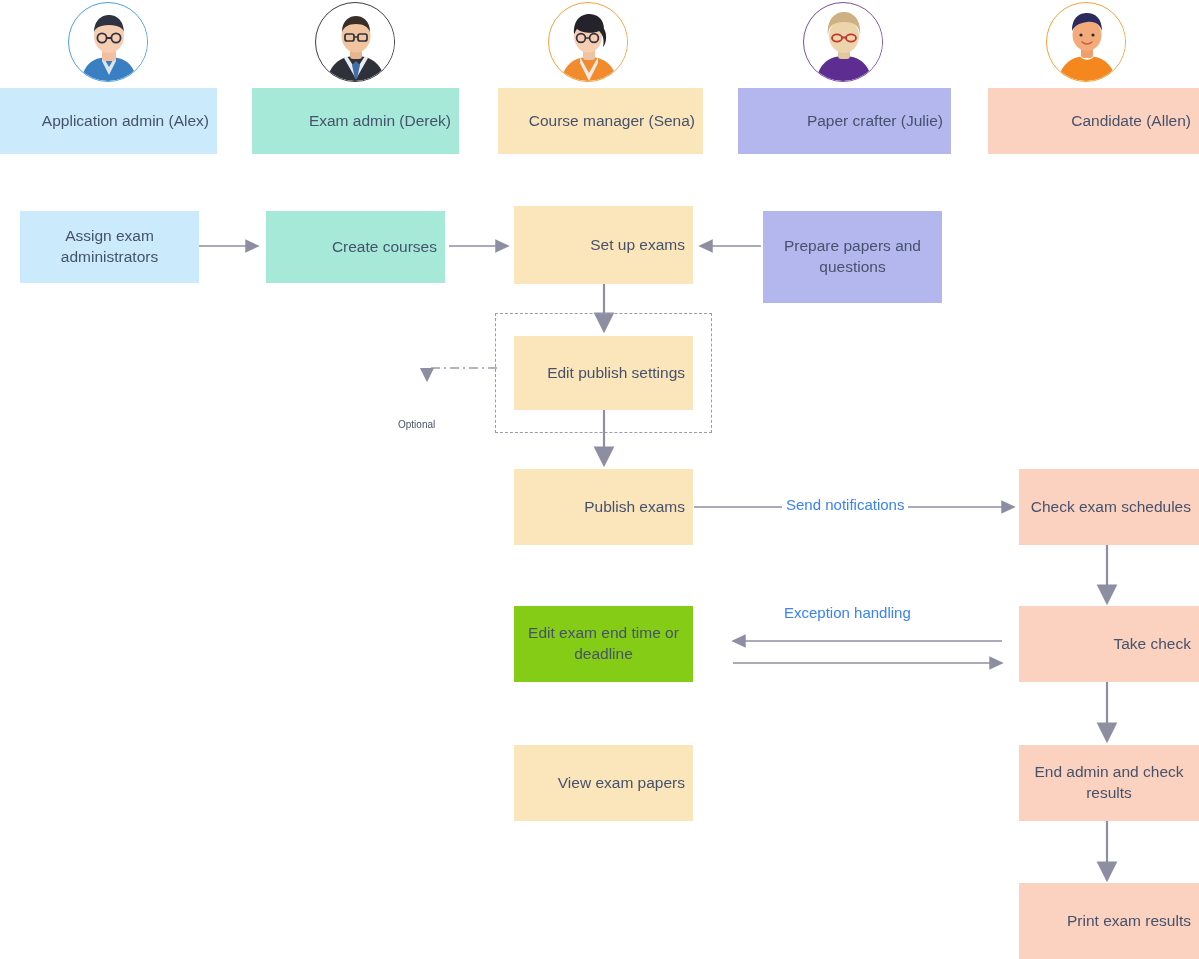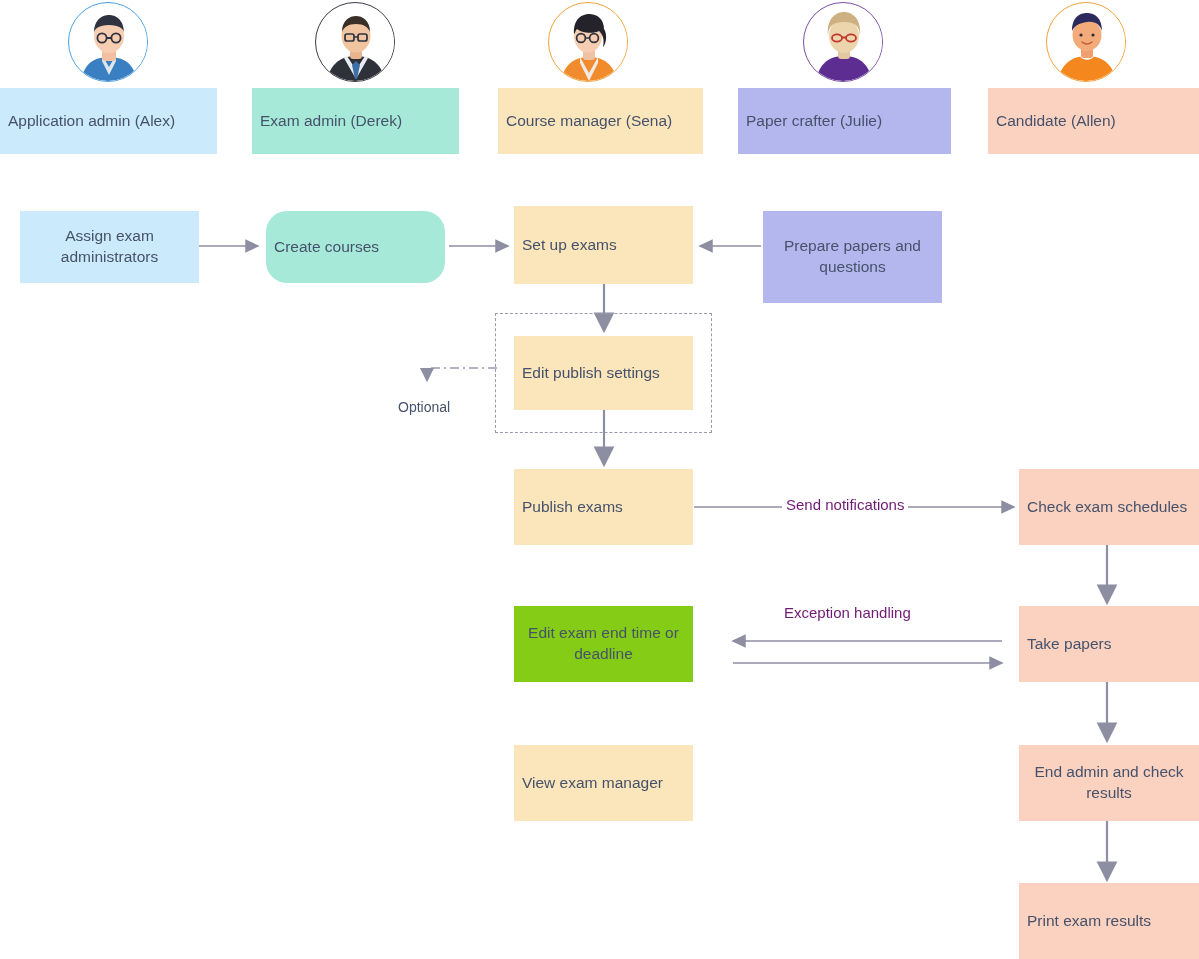--- a/index.html
+++ b/index.html
@@ -15,51 +15,52 @@
     width: 1199px;
     height: 959px;
     background: #ffffff;
     overflow: hidden;
   }
   .node {
     position: absolute;
     box-sizing: border-box;
     display: flex;
     align-items: center;
-    justify-content: flex-start;
+    justify-content: flex-end;
     text-align: center;
     color: #46526b;
     font-size: 15.5px;
     line-height: 1.35;
     padding: 4px 8px;
   }
   .lane-label {
     font-size: 15.5px;
   }
   .avatar {
     position: absolute;
     border-radius: 50%;
     overflow: hidden;
     background: #ffffff;
     box-sizing: border-box;
   }
   .avatar svg { display: block; }
   .edge-label {
     position: absolute;
-    color: #701a75;
+    color: #3b82f6;
     font-size: 15px;
     background: #ffffff;
     padding: 0 4px;
     white-space: nowrap;
   }
   .opt-label {
     position: absolute;
     color: #46526b;
-    font-size: 14px;
+    font-size: 10px;
     white-space: nowrap;
+    margin-top: 20px;
   }
   .dashed-group {
     position: absolute;
     box-sizing: border-box;
     border: 1.3px dashed #9b9bb0;
     border-radius: 1px;
   }
   svg.overlay {
     position: absolute;
     left: 0; top: 0;
@@ -207,21 +208,21 @@
   <div class="node lane-label" style="left:988px; top:88px; width:211px; height:66px; background:#fbd2c0;">
     <span>Candidate (Allen)</span>
   </div>
 
   <div class="dashed-group" style="left:495px; top:313px; width:217px; height:120px;"></div>
 
   <div class="node" style="left:20px; top:211px; width:179px; height:72px; background:#cbeafb;">
     <span>Assign exam administrators</span>
   </div>
 
-  <div class="node" style="left:266px; top:211px; width:179px; height:72px; background:#a6e9d8;border-radius:21px;">
+  <div class="node" style="left:266px; top:211px; width:179px; height:72px; background:#a6e9d8;">
     <span>Create courses</span>
   </div>
 
   <div class="node" style="left:514px; top:206px; width:179px; height:78px; background:#fbe6bc;">
     <span>Set up exams</span>
   </div>
 
   <div class="node" style="left:763px; top:211px; width:179px; height:92px; background:#b4b7ed;">
     <span>Prepare papers and questions</span>
   </div>
@@ -236,25 +237,25 @@
 
   <div class="node" style="left:1019px; top:469px; width:180px; height:76px; background:#fbd2c0;">
     <span>Check exam schedules</span>
   </div>
 
   <div class="node" style="left:514px; top:606px; width:179px; height:76px; background:#84cc16;">
     <span>Edit exam end time or deadline</span>
   </div>
 
   <div class="node" style="left:1019px; top:606px; width:180px; height:76px; background:#fbd2c0;">
-    <span>Take papers</span>
+    <span>Take check</span>
   </div>
 
   <div class="node" style="left:514px; top:745px; width:179px; height:76px; background:#fbe6bc;">
-    <span>View exam manager</span>
+    <span>View exam papers</span>
   </div>
 
   <div class="node" style="left:1019px; top:745px; width:180px; height:76px; background:#fbd2c0;">
     <span>End admin and check results</span>
   </div>
 
   <div class="node" style="left:1019px; top:883px; width:180px; height:76px; background:#fbd2c0;">
     <span>Print exam results</span>
   </div>
 

